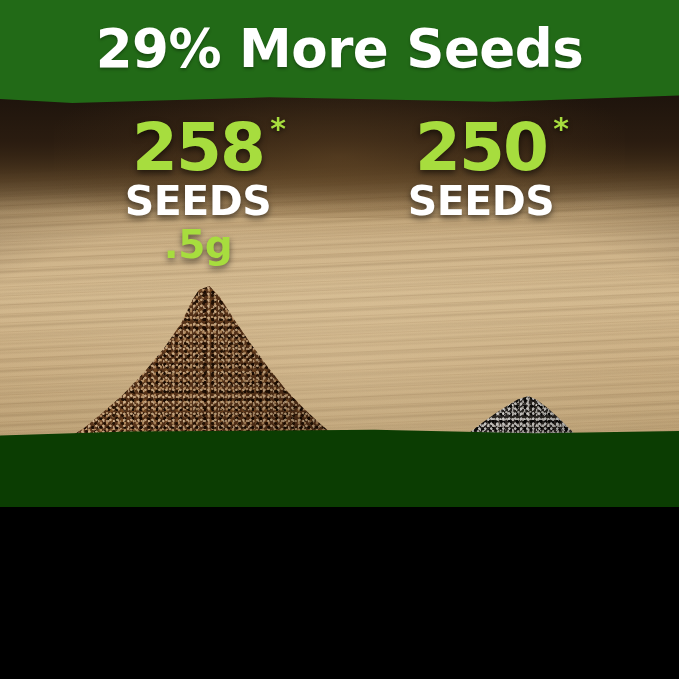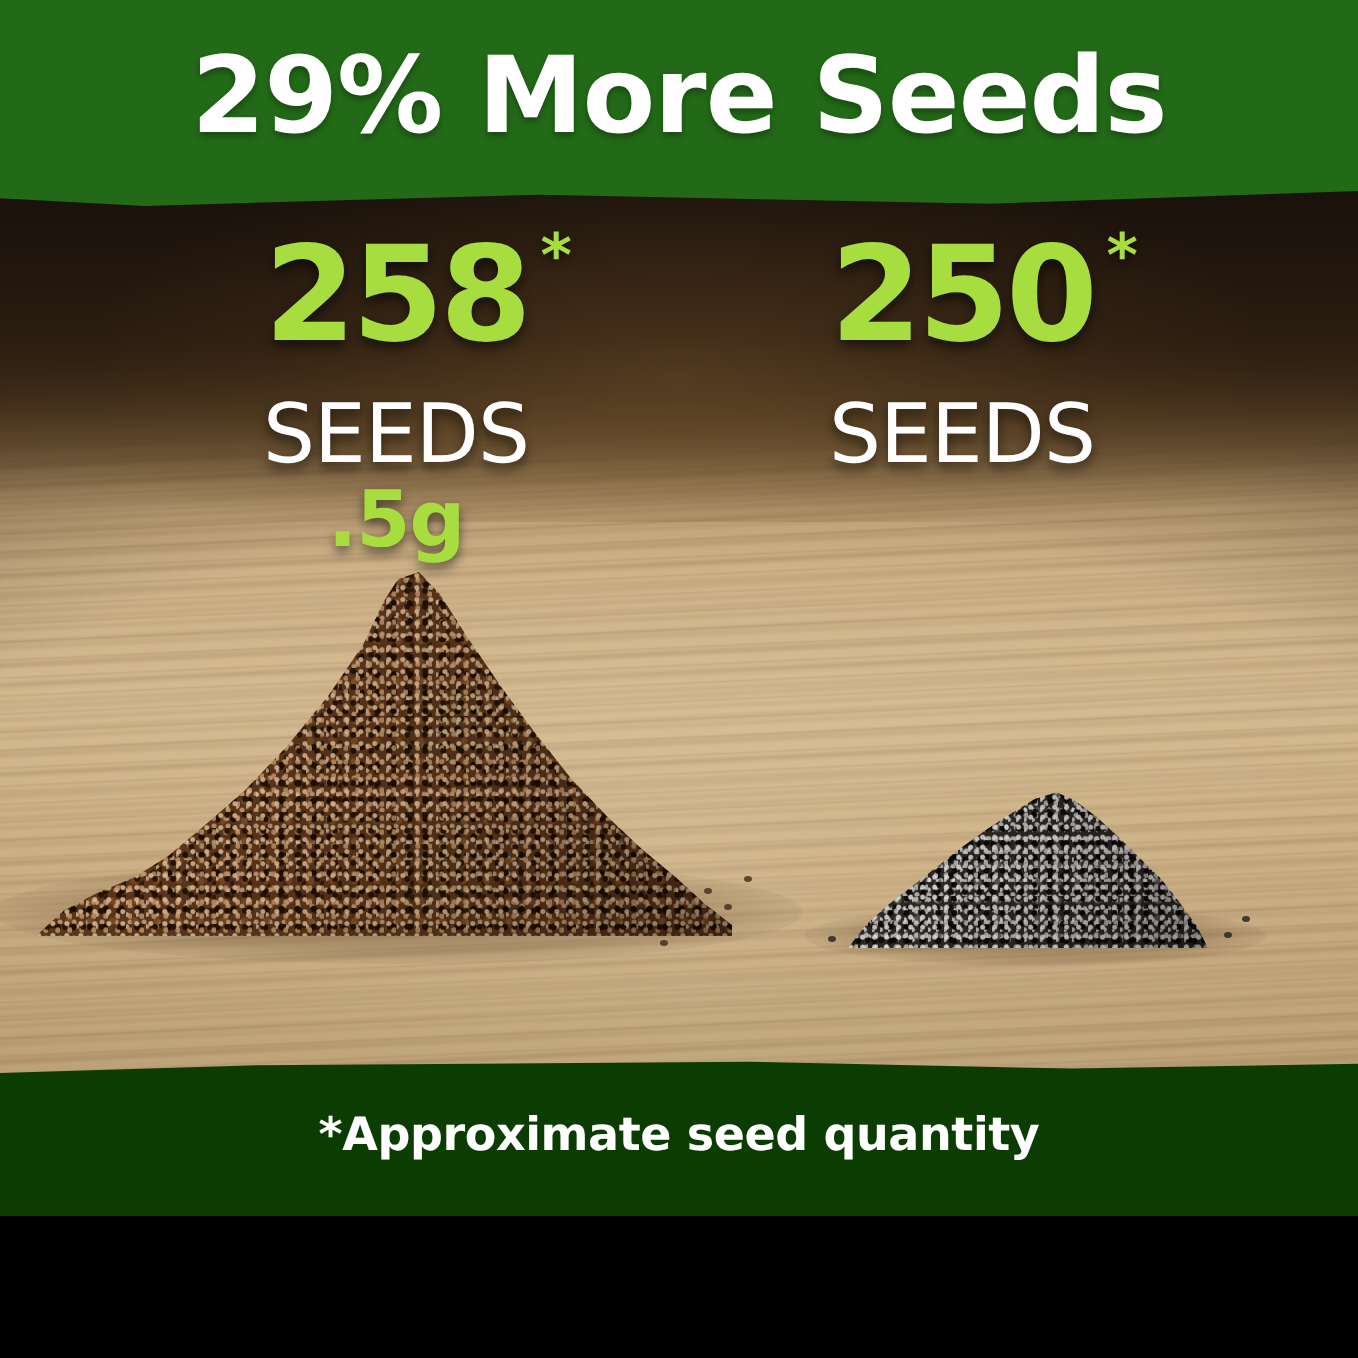--- a/index.html
+++ b/index.html
@@ -7,21 +7,21 @@
     margin: 0;
     padding: 0;
     background: #000;
   }
   body {
     font-family: "Liberation Sans", sans-serif;
   }
   .poster {
     position: relative;
     width: 679px;
-    height: 608px;
+    height: 507px;
     overflow: hidden;
     background: #15803d;
   }
 
   
   .wood-base {
     position: absolute;
     left: 0; top: 0; right: 0; bottom: 0;
     background:
       linear-gradient(180deg,
@@ -276,24 +276,24 @@
     color: #a7dd3e;
     font-size: 30px;
     font-weight: 700;
     line-height: 1;
     font-family: "DejaVu Sans", sans-serif;
     text-shadow: 0 2px 4px rgba(0,0,0,0.55);
   }
   .stat-unit {
     color: #ffffff;
     font-size: 41px;
-    font-weight: 400;
+    font-weight: 700;
     line-height: 1.0;
     letter-spacing: -0.5px;
-    margin-top: 18px;
+    margin-top: 2px;
     font-family: "DejaVu Sans", sans-serif;
     text-shadow: 0 3px 6px rgba(0,0,0,0.55);
   }
   .stat-weight {
     color: #a7dd3e;
     font-size: 39px;
     font-weight: 700;
     line-height: 1.0;
     letter-spacing: -0.5px;
     margin-top: 3px;
@@ -374,15 +374,14 @@
 
   <div class="stat stat-right">
     <div class="stat-count">
       <span>250</span><span class="stat-star">*</span>
     </div>
     <div class="stat-unit">SEEDS</div>
   </div>
 
 
   <div class="footer-banner"></div>
-  <div class="footer-note">*Approximate seed quantity</div>
 
 </div>
 
 </body></html>

